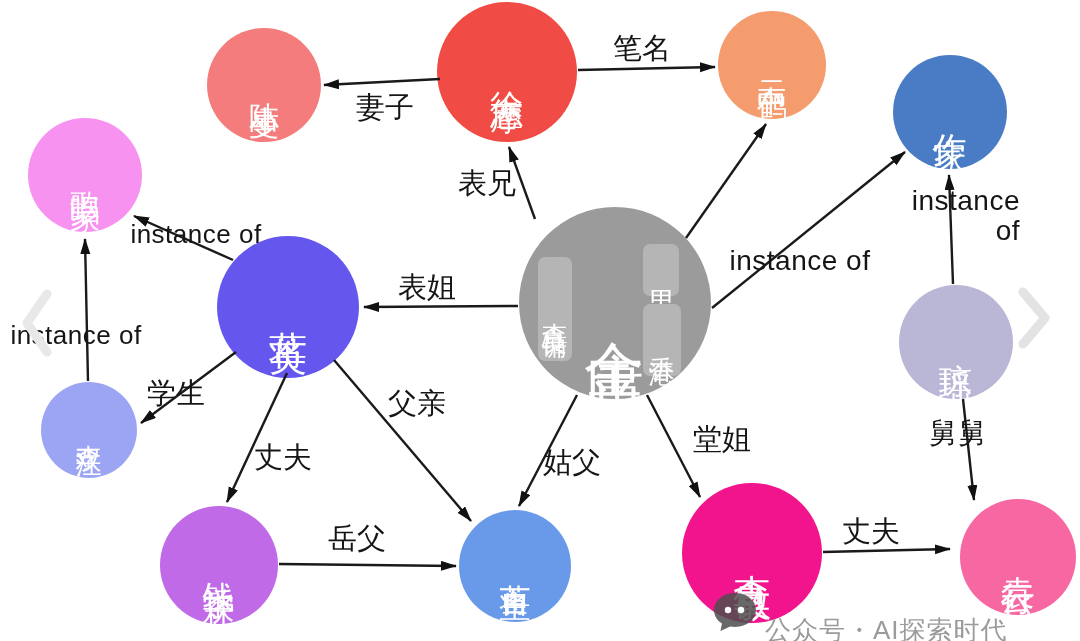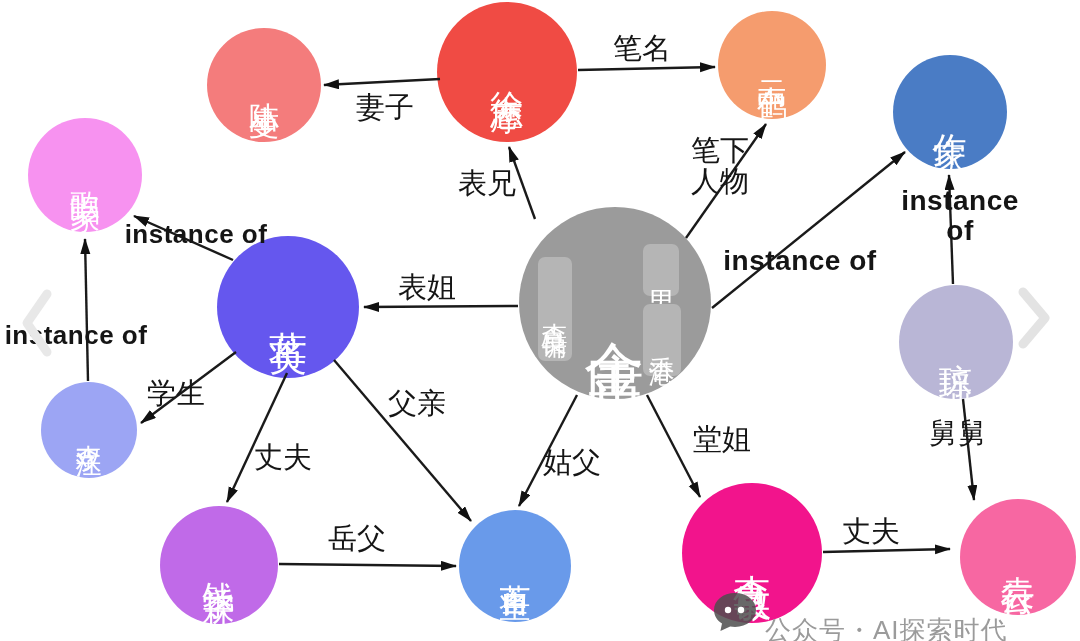--- a/index.html
+++ b/index.html
@@ -6,22 +6,22 @@
   .stage{position:relative;width:1080px;height:641px;background:#fff;overflow:hidden;
          font-family:"DejaVu Serif",serif;}
   .node{position:absolute;border-radius:50%;display:flex;align-items:center;justify-content:center;z-index:1;}
   .nlabel{writing-mode:vertical-rl;text-orientation:upright;color:#fff;line-height:1;
           letter-spacing:0.16em;font-family:"DejaVu Serif",serif;user-select:none;}
   .tag{position:absolute;background:#B5B5B5;border-radius:7px;display:flex;align-items:center;justify-content:center;}
   .tag .nlabel{letter-spacing:0.18em;}
   #edges{position:absolute;left:0;top:0;z-index:2;pointer-events:none;}
   .labels{position:absolute;left:0;top:0;width:100%;height:100%;z-index:3;pointer-events:none;}
   .elabel{position:absolute;transform:translate(-50%,-50%);font-size:29px;color:#151515;
-          white-space:pre-line;text-align:center;line-height:1.08;font-family:"DejaVu Serif",serif;}
-  .elabel.en{font-family:"Liberation Sans",sans-serif;font-weight:bold;letter-spacing:0.5px;}
+          white-space:pre-line;text-align:right;line-height:1.08;font-family:"DejaVu Serif",serif;}
+  .elabel.en{font-family:"Liberation Sans",sans-serif;font-weight:normal;letter-spacing:0.5px;}
   .chevron{position:absolute;z-index:4;cursor:pointer;}
   .watermark{position:absolute;left:712px;top:576px;display:flex;align-items:center;gap:7px;z-index:5;}
   .wm-text{font-family:"Liberation Sans",sans-serif;font-size:26px;color:#9B9B9B;letter-spacing:1px;white-space:nowrap;margin-top:37px;}
 </style>
 </head>
 <body>
 
 <div class="stage">
 
   <div id="nodes">
@@ -99,22 +99,20 @@
         <line x1="823" y1="552" x2="950" y2="549" stroke="#1A1A1A" stroke-width="2.4" marker-end="url(#arrow)"></line>
         <line x1="963" y1="399" x2="974" y2="500" stroke="#1A1A1A" stroke-width="2.4" marker-end="url(#arrow)"></line>
         <line x1="953" y1="284" x2="949" y2="175" stroke="#1A1A1A" stroke-width="2.4" marker-end="url(#arrow)"></line>
       </g>
   </svg>
 
   <div class="labels" id="labels">
       <div class="elabel" style="left: 385px; top: 108px;">妻子</div>
       <div class="elabel" style="left: 642px; top: 49px;">笔名</div>
       <div class="elabel" style="left: 487px; top: 184px;">表兄</div>
-      <div class="elabel" style="left: 720px; top: 166px;">笔下
-人物</div>
       <div class="elabel en" style="left: 800px; top: 261px; font-size: 28px;">instance of</div>
       <div class="elabel" style="left: 427px; top: 288px;">表姐</div>
       <div class="elabel en" style="left: 196px; top: 234px; font-size: 26px;">instance of</div>
       <div class="elabel en" style="left: 76px; top: 335px; font-size: 26px;">instance of</div>
       <div class="elabel" style="left: 176px; top: 394px;">学生</div>
       <div class="elabel" style="left: 283px; top: 458px;">丈夫</div>
       <div class="elabel" style="left: 417px; top: 404px;">父亲</div>
       <div class="elabel" style="left: 357px; top: 539px;">岳父</div>
       <div class="elabel" style="left: 572px; top: 463px;">姑父</div>
       <div class="elabel" style="left: 722px; top: 440px;">堂姐</div>

